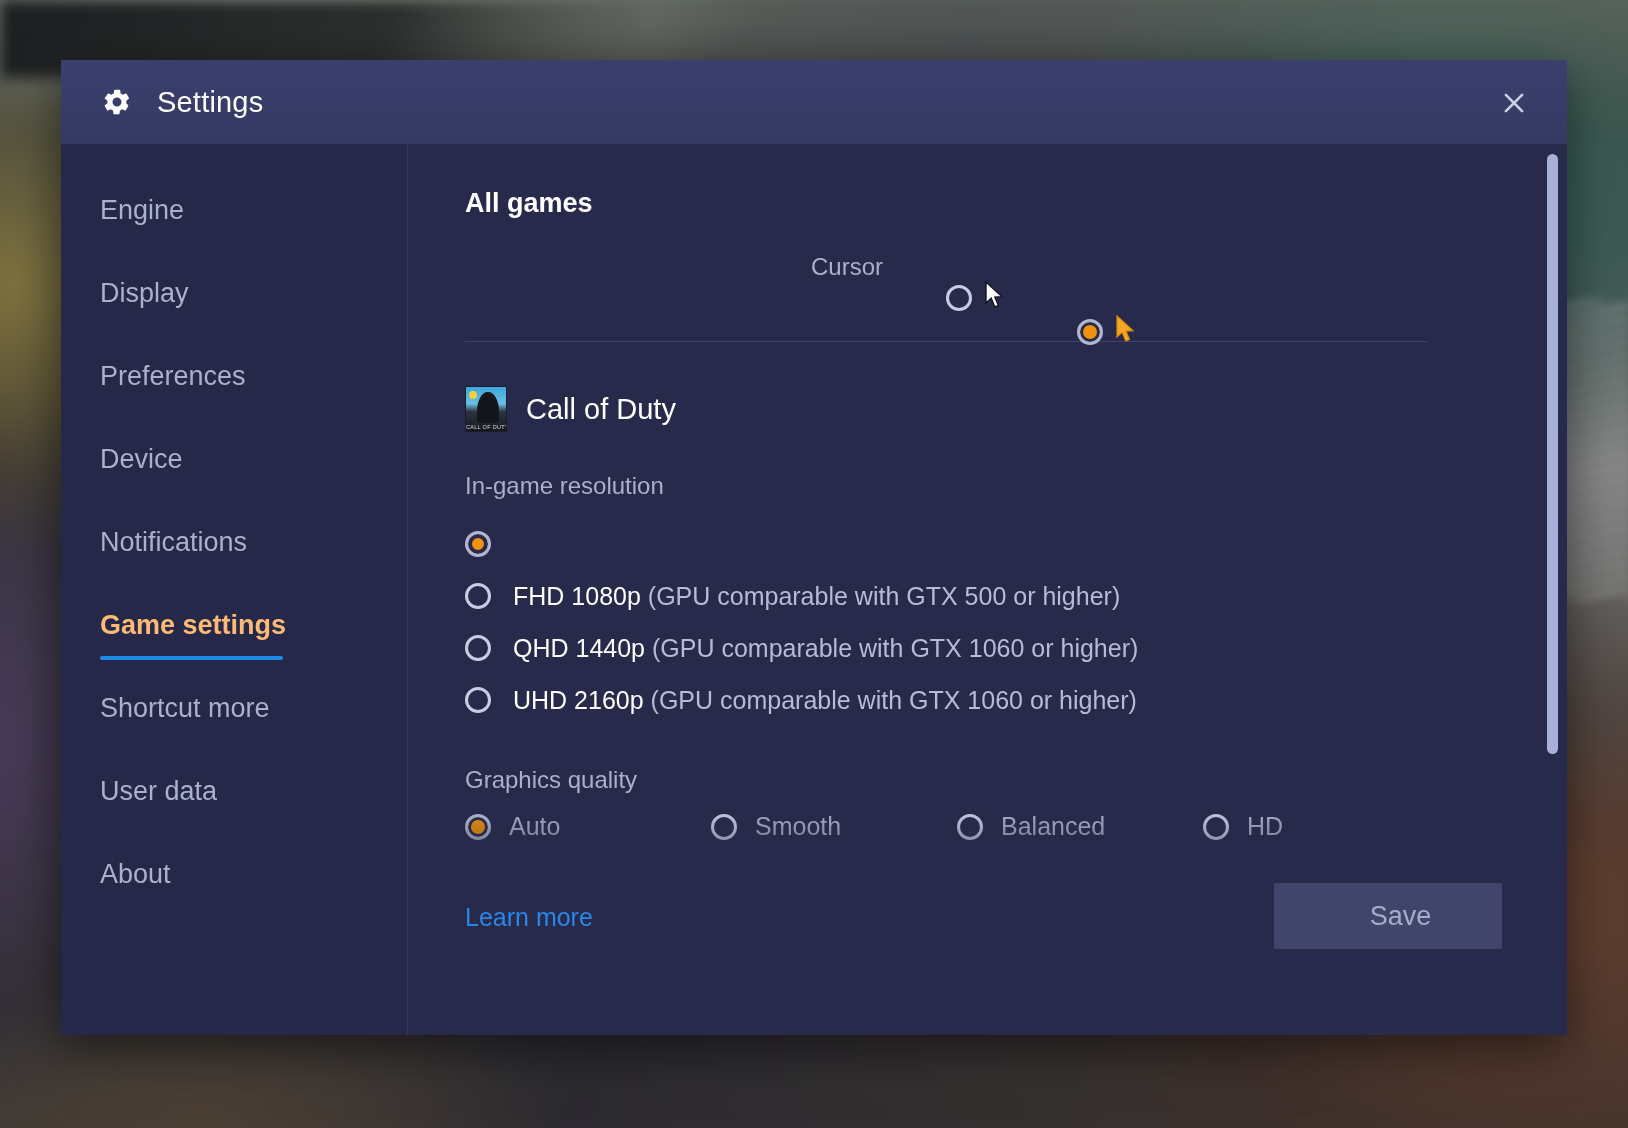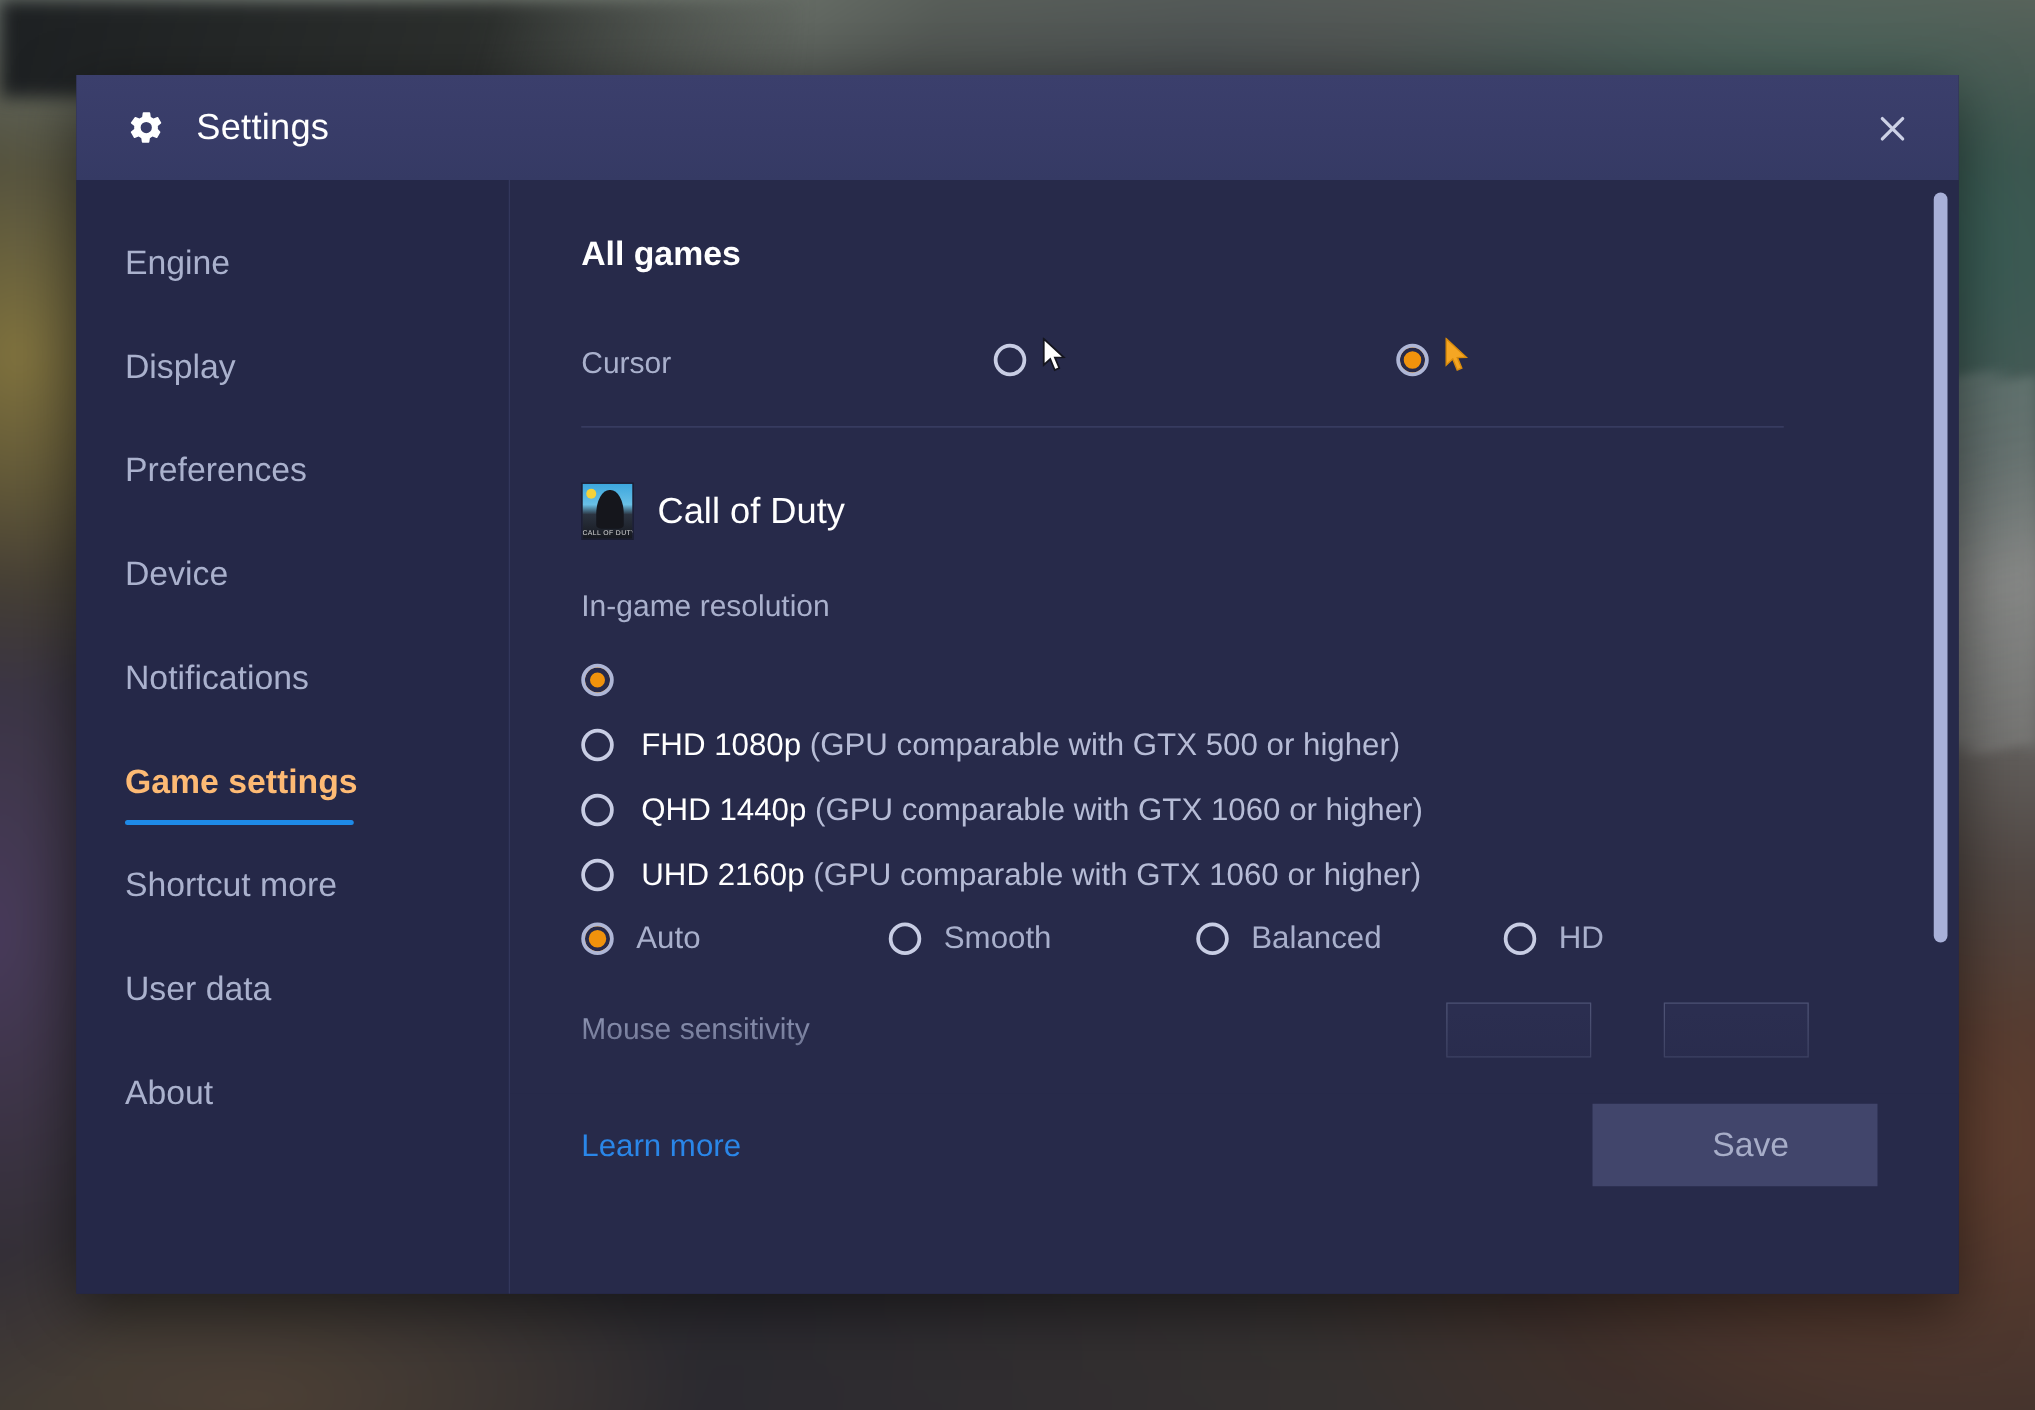--- a/index.html
+++ b/index.html
@@ -141,22 +141,23 @@
   }
 
   h2.sec {
     color: #ffffff;
     font-size: 27px;
     font-weight: 700;
     margin-bottom: 34px;
   }
 
   .row-cursor {
-    display: flex; align-items: flex-end;
+    display: flex; align-items: center;
     height: 52px;
+    flex-direction: column;
   }
   .row-cursor .lbl {
     color: #a9b0cc;
     font-size: 24px;
     width: 330px;
   }
   .optwrap { display: flex; align-items: center; gap: 12px; cursor: pointer; }
   .optwrap.second { margin-left: 262px; }
 
   .radio {
@@ -430,20 +431,21 @@
         </div>
 
         <div class="resrow">
           <span class="radio"></span>
           <span class="rtxt">
             <span>UHD 2160p</span>
             <span class="note">(GPU comparable with GTX 1060 or higher)</span>
           </span>
         </div>
 
+        <div class="fieldlabel">Graphics quality</div>
 
         <div class="qualityrow">
           <span class="qopt">
             <span class="radio checked"></span>
             <span class="qlbl">Auto</span>
           </span>
           <span class="qopt">
             <span class="radio"></span>
             <span class="qlbl">Smooth</span>
           </span>

